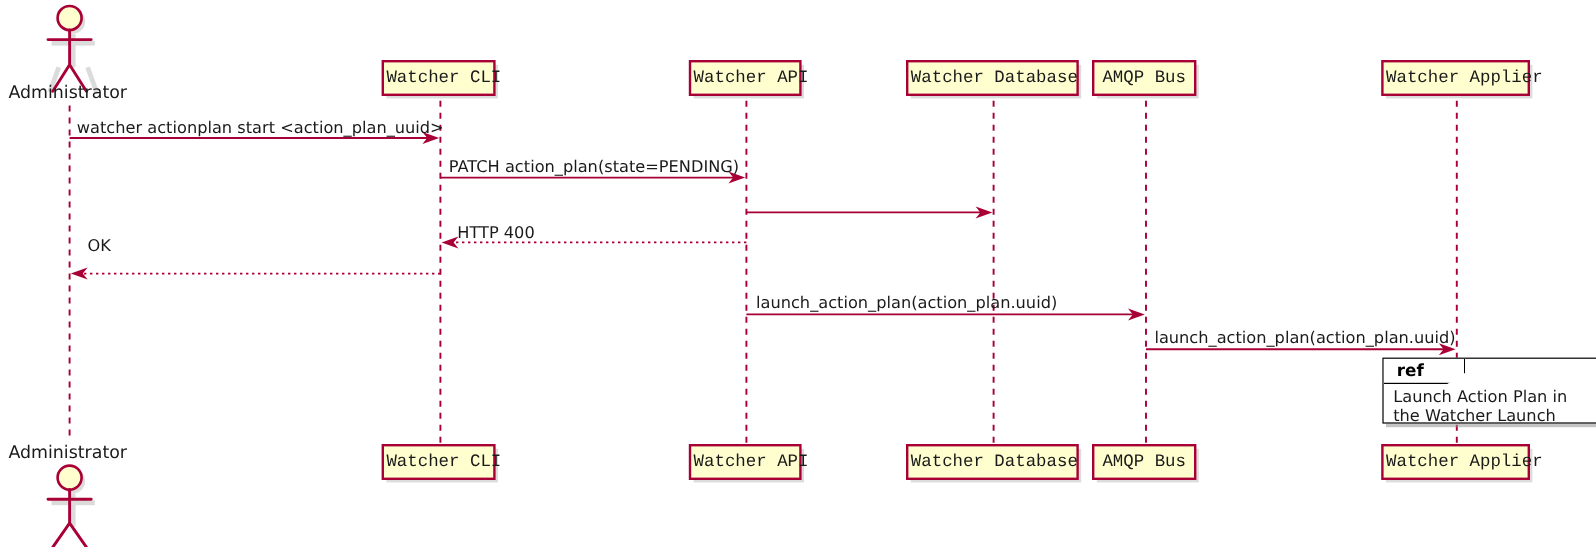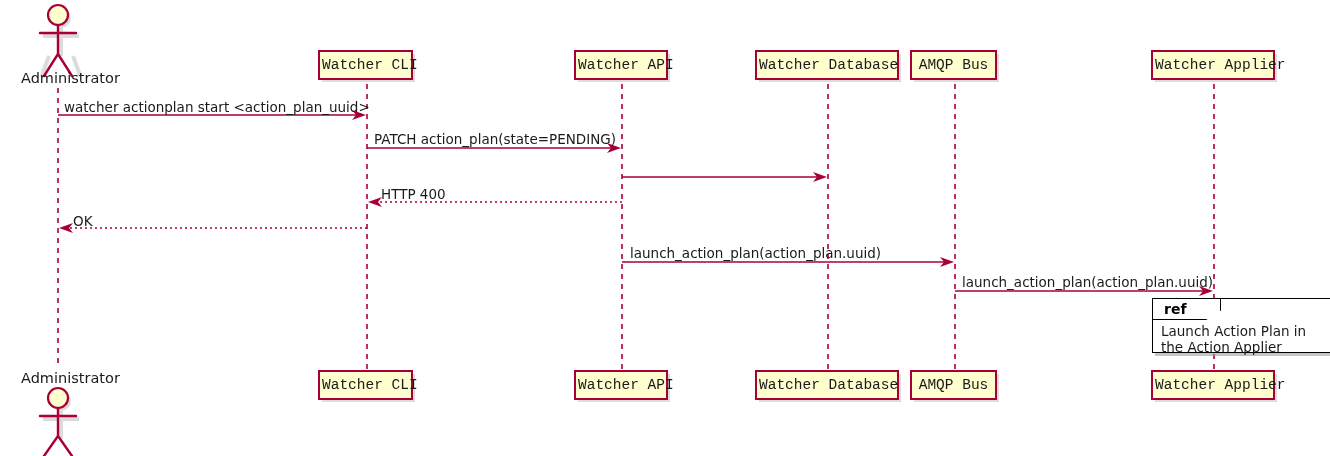--- a/index.html
+++ b/index.html
@@ -71,21 +71,20 @@
     color: #1a1a1a;
     white-space: nowrap;
     line-height: 1;
   }
   .actor-label {
     position: absolute;
     font-family: "DejaVu Sans", sans-serif;
     font-size: 14.5px;
     color: #1a1a1a;
     white-space: nowrap;
-    margin-left: 14px;
   }
   .msg-label {
     position: absolute;
     font-family: "DejaVu Sans", sans-serif;
     font-size: 13.5px;
     color: #1a1a1a;
     white-space: nowrap;
     line-height: 1;
   }
   .ref-box {
@@ -248,23 +247,23 @@
 
   <div class="part-label" style="left:322px; top:378px; width:87px; text-align:center;">Watcher CLI</div>
   <div class="part-label" style="left:578px; top:378px; width:86px; text-align:center;">Watcher API</div>
   <div class="part-label" style="left:759px; top:378px; width:136px; text-align:center;">Watcher Database</div>
   <div class="part-label" style="left:914px; top:378px; width:79px; text-align:center;">AMQP Bus</div>
   <div class="part-label" style="left:1155px; top:378px; width:116px; text-align:center;">Watcher Applier</div>
 
   <div class="msg-label" style="left:374px; top:133px;">PATCH action_plan(state=PENDING)</div>
   <div class="msg-label" style="left:64px; top:101px;">watcher actionplan start &lt;action_plan_uuid&gt;</div>
   <div class="msg-label" style="left:381px; top:188px;">HTTP 400</div>
-  <div class="msg-label" style="left:73px; top:215px;text-align:right;">OK</div>
+  <div class="msg-label" style="left:73px; top:199px;text-align:right;">OK</div>
   <div class="msg-label" style="left:630px; top:247px;">launch_action_plan(action_plan.uuid)</div>
   <div class="msg-label" style="left:962px; top:276px;">launch_action_plan(action_plan.uuid)</div>
 
   <div class="ref-box" style="left:1152px; top:298px; width:180px; height:55px;">
     <div class="ref-tab-clip"></div>
     <div class="ref-keyword">ref</div>
-    <div class="ref-text">Launch Action Plan in the Action Applier</div>
+    <div class="ref-text">Launch Action Plan in the Watcher Launch</div>
   </div>
 
 </div>
 
 </body></html>

